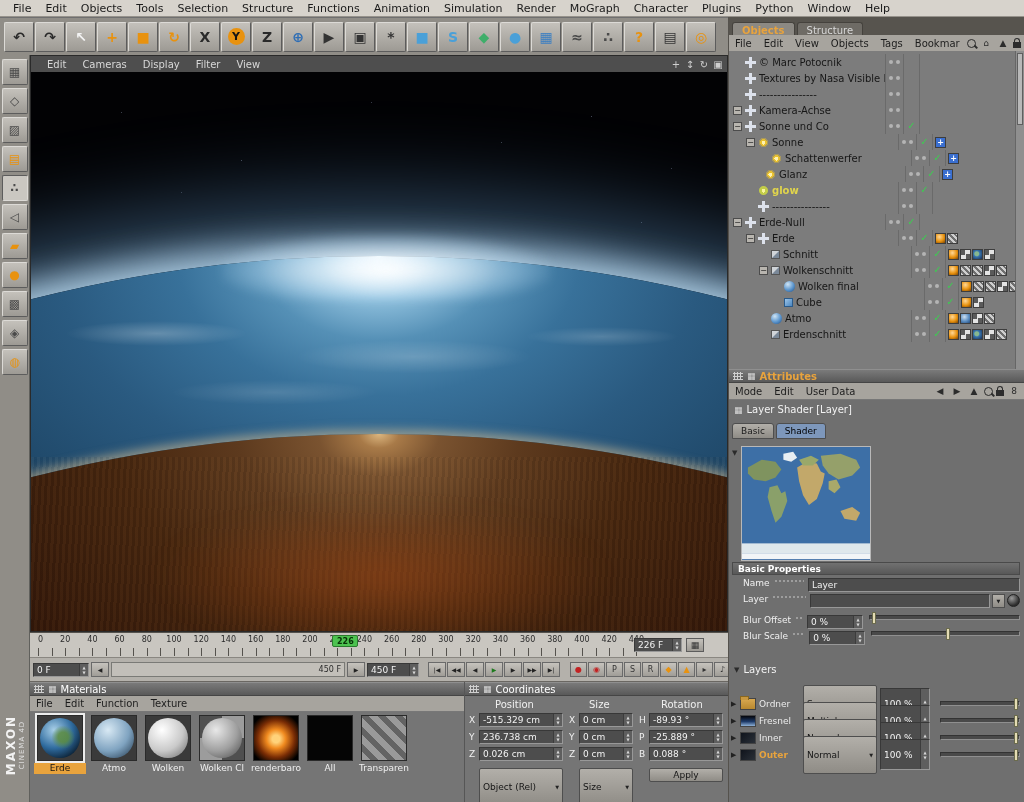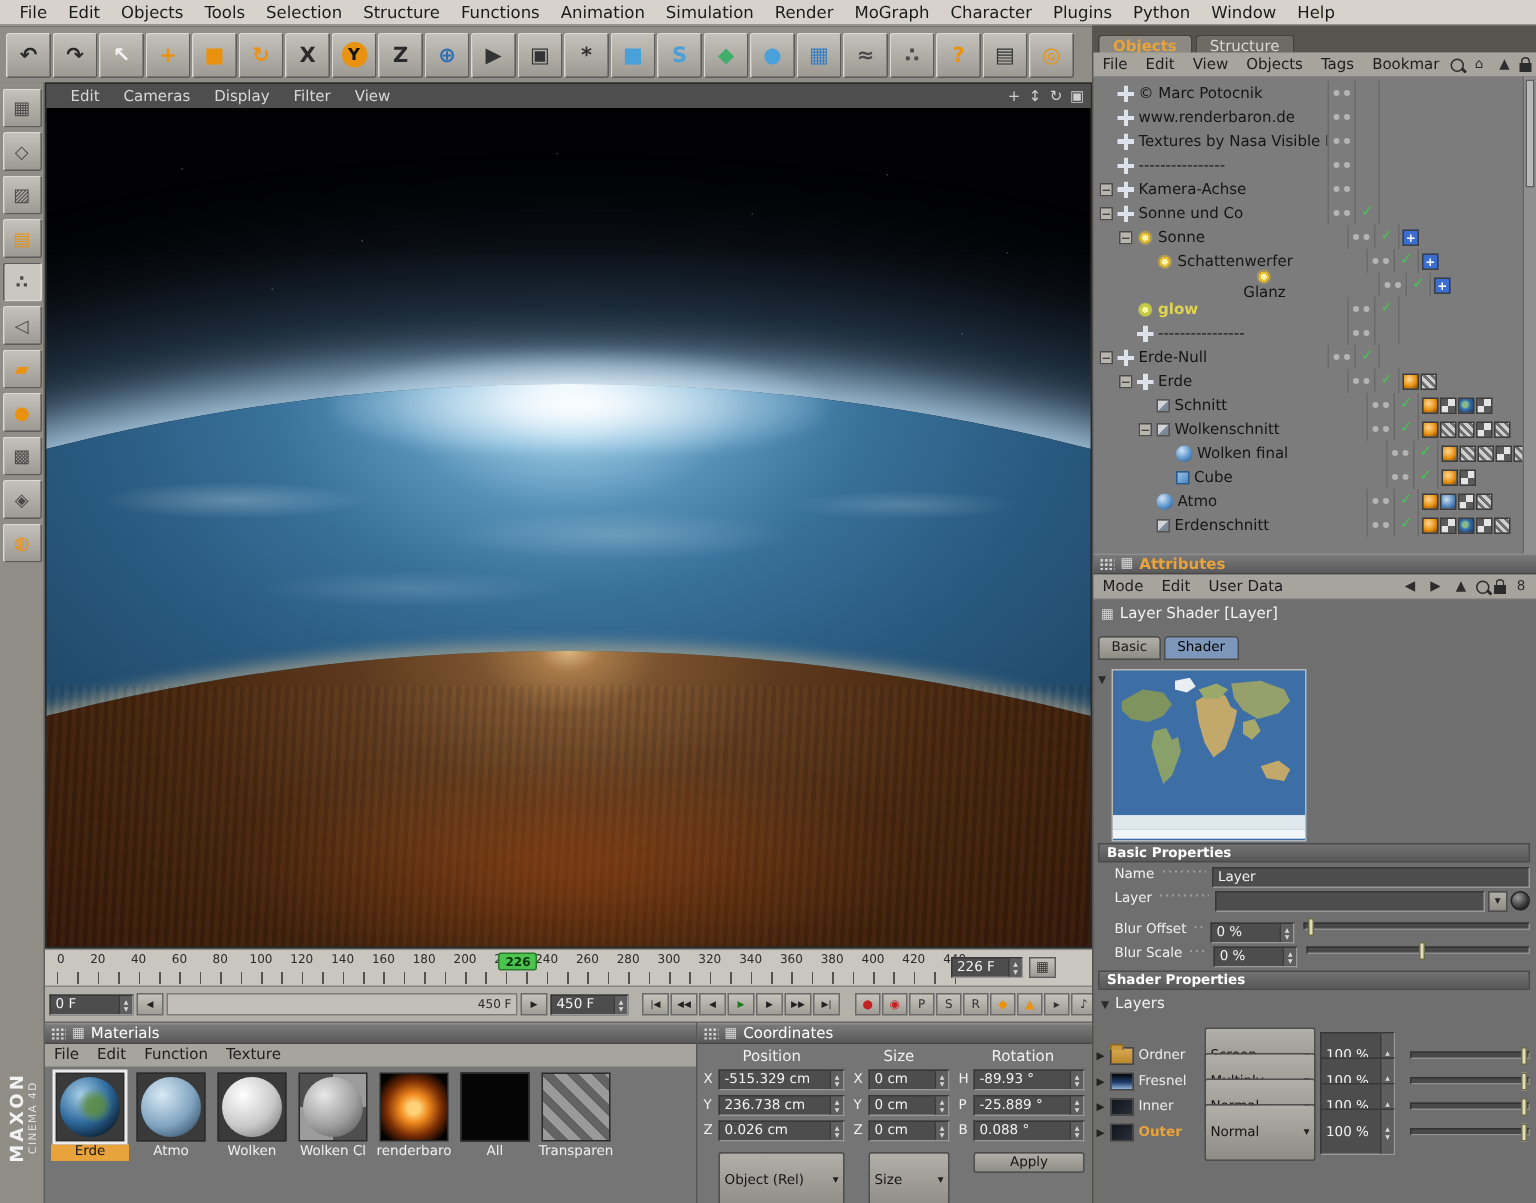--- a/index.html
+++ b/index.html
@@ -655,33 +655,20 @@
             <span class="vdot"></span>
             <span class="vdot"></span>
           </div>
           <div class="tchk"></div>
           <div class="ttags"></div>
         </div>
         <div class="trow">
           <div class="tleft" style="padding-left: 4px;">
             <span class="expsp"></span>
             <span class="oi oi-null"></span>
-            <span class="tlabel">www.renderbaron.de</span>
-          </div>
-          <div class="tdots">
-            <span class="vdot"></span>
-            <span class="vdot"></span>
-          </div>
-          <div class="tchk"></div>
-          <div class="ttags"></div>
-        </div>
-        <div class="trow">
-          <div class="tleft" style="padding-left: 4px;">
-            <span class="expsp"></span>
-            <span class="oi oi-null"></span>
             <span class="tlabel">Textures by Nasa Visible Eart</span>
           </div>
           <div class="tdots">
             <span class="vdot"></span>
             <span class="vdot"></span>
           </div>
           <div class="tchk"></div>
           <div class="ttags"></div>
         </div>
         <div class="trow">
@@ -747,21 +734,21 @@
           <div class="tdots">
             <span class="vdot"></span>
             <span class="vdot"></span>
           </div>
           <div class="tchk"><span class="chk">✓</span></div>
           <div class="ttags">
             <span class="tag tag-target">+</span>
           </div>
         </div>
         <div class="trow">
-          <div class="tleft" style="padding-left: 38px; flex-direction: column;">
+          <div class="tleft" style="padding-left: 24px;">
             <span class="expsp"></span>
             <span class="oi oi-light"></span>
             <span class="tlabel">Glanz</span>
           </div>
           <div class="tdots">
             <span class="vdot"></span>
             <span class="vdot"></span>
           </div>
           <div class="tchk"><span class="chk">✓</span></div>
           <div class="ttags">
@@ -1022,21 +1009,20 @@
         <span class="stp">
             <i>▲</i>
             <i>▼</i>
           </span>
       </span>
       <span class="slider" style="flex:1;margin-left:6px">
         <span class="sknob" style="left:50%"></span>
       </span>
     </div>
 
-    <div class="sechead" style="top:630px">Shader Properties</div>
 
     <div id="layersrow">
       <span style="font-size:7px;color:#2a2a2a">▼</span>
       <span>Layers</span>
     </div>
 
     <div id="alayers">
         <div class="lrow">
           <span class="lexp">▶</span>
           <span class="lth lth-folder"></span>

